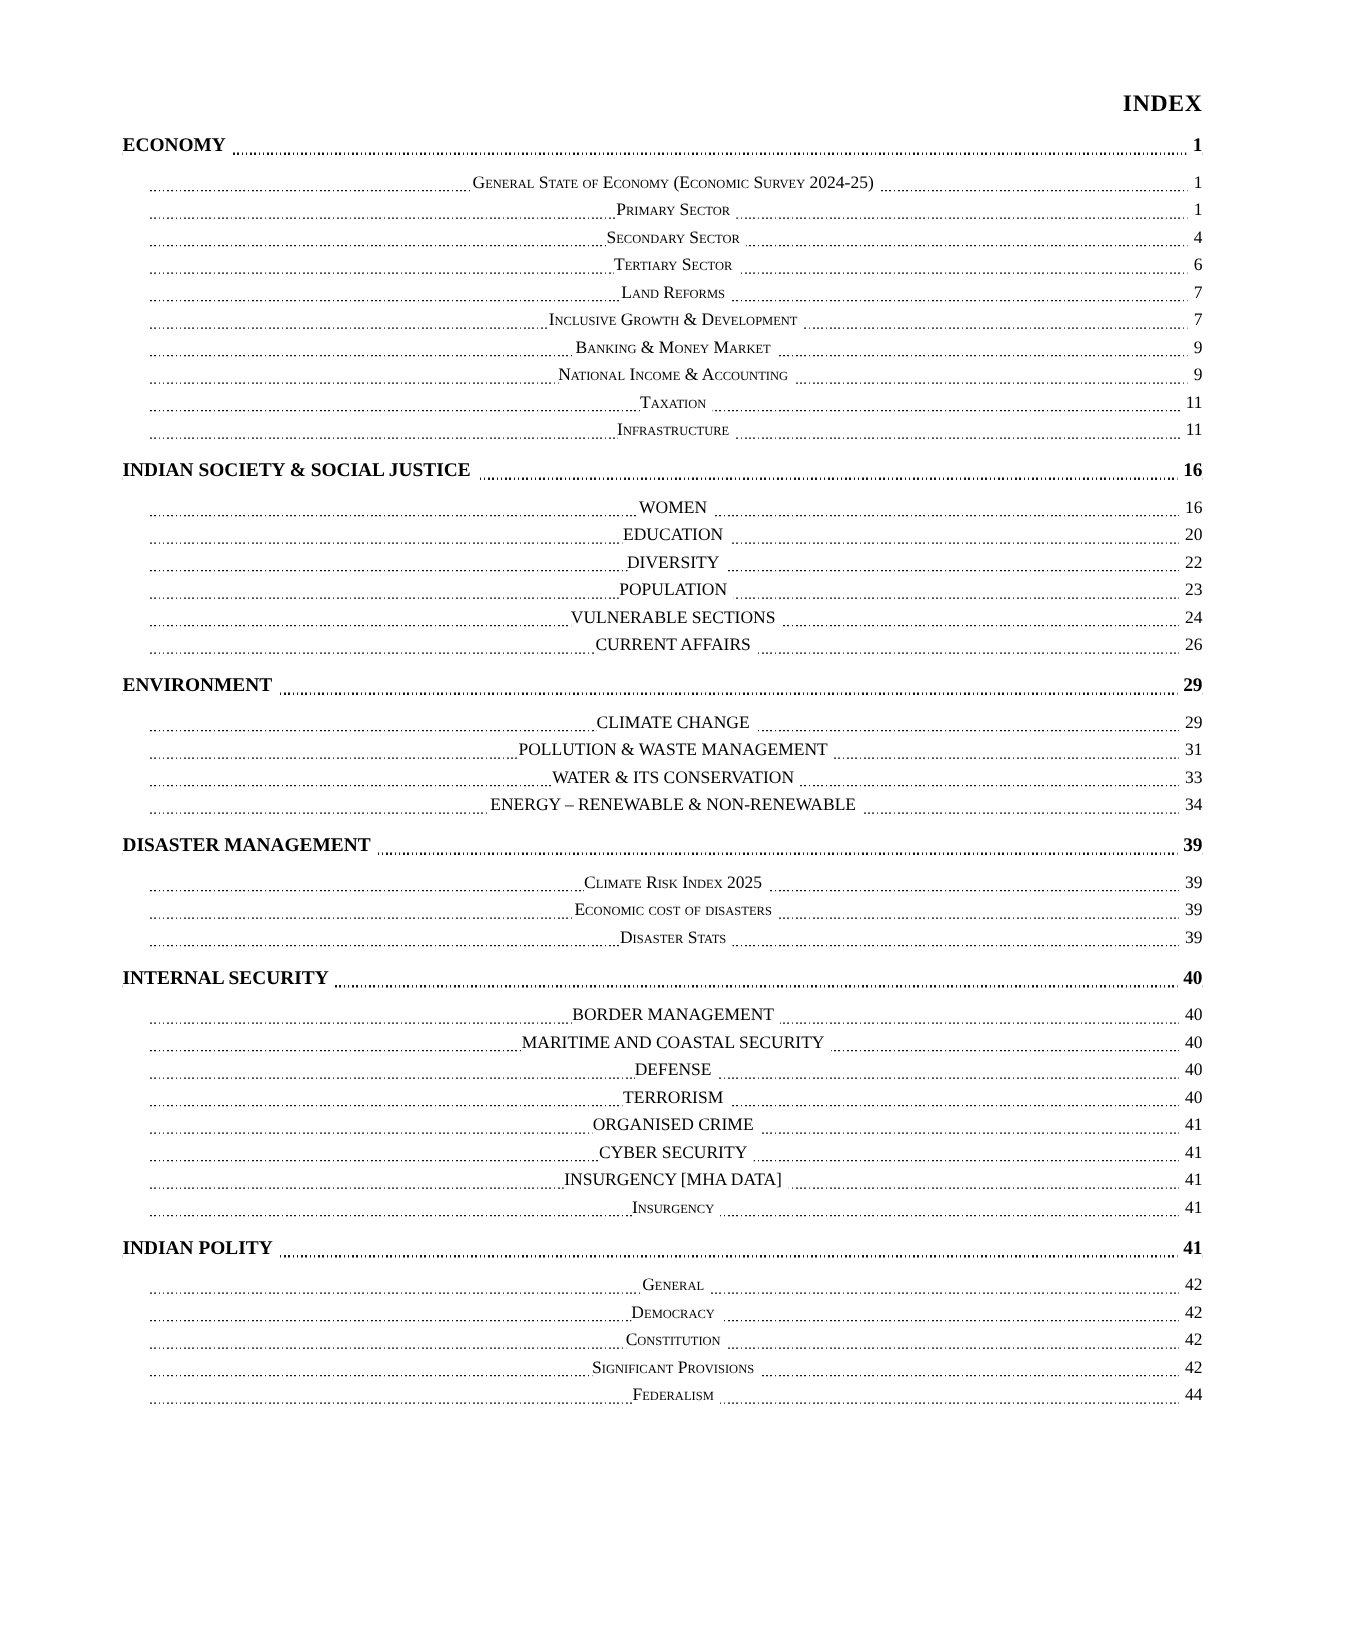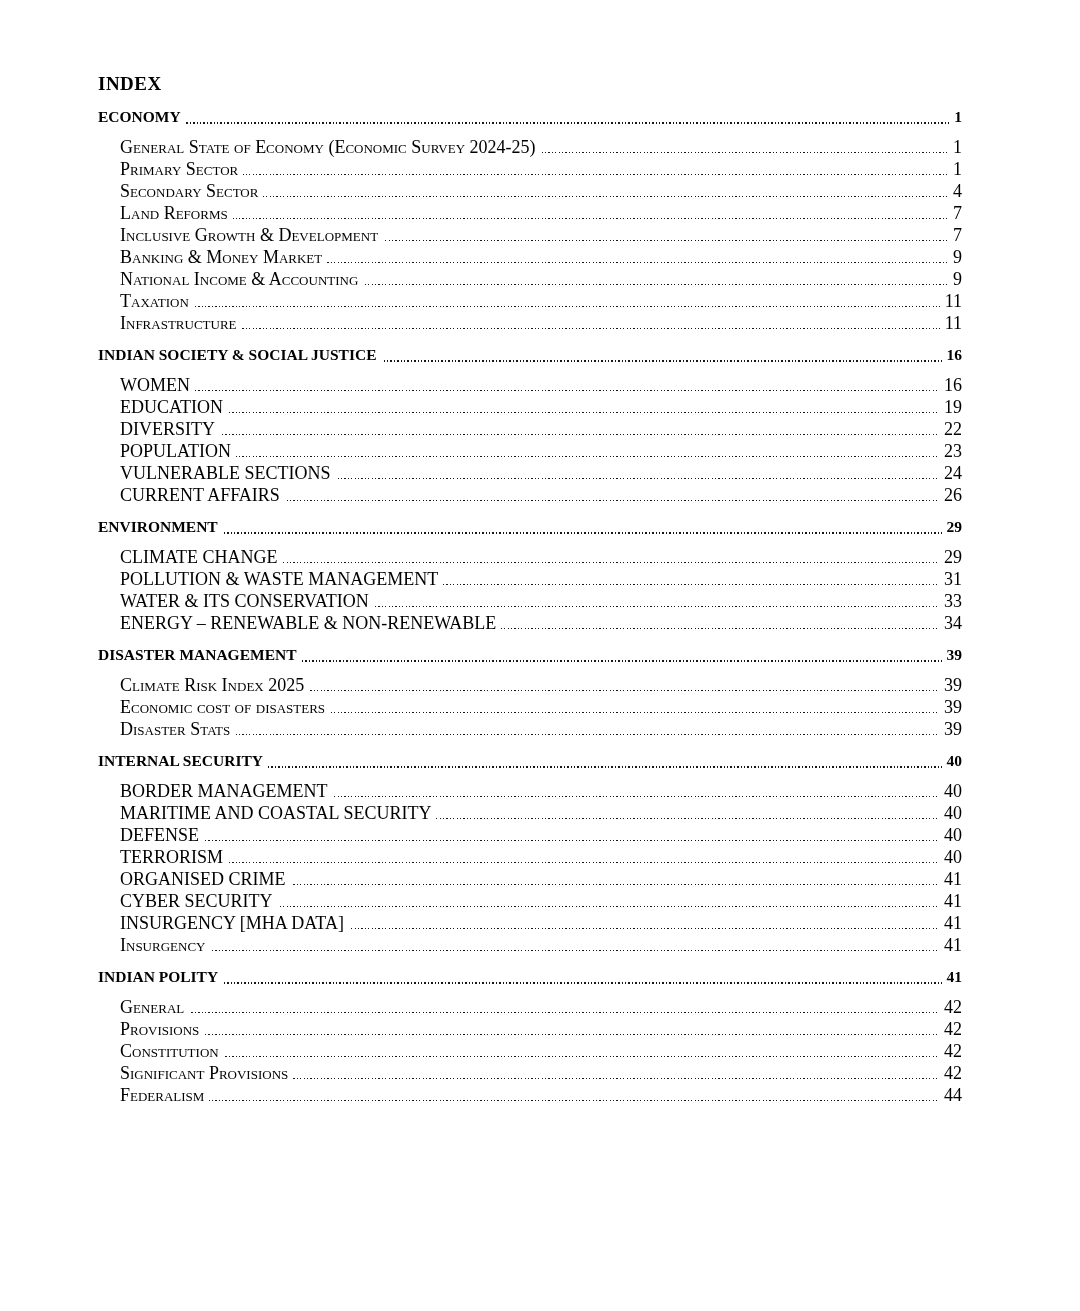--- a/index.html
+++ b/index.html
@@ -12,21 +12,21 @@
     min-height: 1311px;
     background: #ffffff;
     color: #000000;
     font-family: "Liberation Serif", "DejaVu Serif", serif;
     box-sizing: border-box;
     padding: 72px 118px 40px 98px;
   }
   .doc-title {
     font-size: 19px;
     font-weight: bold;
-    text-align: left;
+    text-align: right;
     letter-spacing: 0.5px;
     line-height: 24px;
     margin: 0 0 2px 0;
   }
   .toc-row {
     position: relative;
     overflow: hidden;
     white-space: nowrap;
   }
   .toc-row .leader {
@@ -58,46 +58,48 @@
     font-size: 15.5px;
     font-weight: bold;
     line-height: 24px;
   }
   .toc-row.l1 .leader { bottom: 5px; height: 2.2px; }
   .toc-row.l1 .pg { line-height: 24px; }
   
   .toc-row.l2 {
     height: 22px;
     margin-left: 22px;
-    font-size: 18px;
+    font-size: 14px;
     font-variant: small-caps;
     line-height: 22px;
+    text-align: center;
   }
   .toc-row.l2 .leader { bottom: 5px; height: 1.5px; }
   .toc-row.l2 .pg { line-height: 22px; }
 </style>
 </head>
 <body>
 
 <div class="page">
   <h1 class="doc-title">INDEX</h1>
   <div id="toc">
       <div class="toc-row l1"><span class="leader"></span><span class="lbl">ECONOMY</span><span class="pg">1</span></div>
       <div class="toc-row l2"><span class="leader"></span><span class="lbl">General State of Economy (Economic Survey 2024-25)</span><span class="pg">1</span></div>
       <div class="toc-row l2"><span class="leader"></span><span class="lbl">Primary Sector</span><span class="pg">1</span></div>
       <div class="toc-row l2"><span class="leader"></span><span class="lbl">Secondary Sector</span><span class="pg">4</span></div>
+      <div class="toc-row l2"><span class="leader"></span><span class="lbl">Tertiary Sector</span><span class="pg">6</span></div>
       <div class="toc-row l2"><span class="leader"></span><span class="lbl">Land Reforms</span><span class="pg">7</span></div>
       <div class="toc-row l2"><span class="leader"></span><span class="lbl">Inclusive Growth &amp; Development</span><span class="pg">7</span></div>
       <div class="toc-row l2"><span class="leader"></span><span class="lbl">Banking &amp; Money Market</span><span class="pg">9</span></div>
       <div class="toc-row l2"><span class="leader"></span><span class="lbl">National Income &amp; Accounting</span><span class="pg">9</span></div>
       <div class="toc-row l2"><span class="leader"></span><span class="lbl">Taxation</span><span class="pg">11</span></div>
       <div class="toc-row l2"><span class="leader"></span><span class="lbl">Infrastructure</span><span class="pg">11</span></div>
       <div class="toc-row l1"><span class="leader"></span><span class="lbl">INDIAN SOCIETY &amp; SOCIAL JUSTICE</span><span class="pg">16</span></div>
       <div class="toc-row l2"><span class="leader"></span><span class="lbl">WOMEN</span><span class="pg">16</span></div>
-      <div class="toc-row l2"><span class="leader"></span><span class="lbl">EDUCATION</span><span class="pg">19</span></div>
+      <div class="toc-row l2"><span class="leader"></span><span class="lbl">EDUCATION</span><span class="pg">20</span></div>
       <div class="toc-row l2"><span class="leader"></span><span class="lbl">DIVERSITY</span><span class="pg">22</span></div>
       <div class="toc-row l2"><span class="leader"></span><span class="lbl">POPULATION</span><span class="pg">23</span></div>
       <div class="toc-row l2"><span class="leader"></span><span class="lbl">VULNERABLE SECTIONS</span><span class="pg">24</span></div>
       <div class="toc-row l2"><span class="leader"></span><span class="lbl">CURRENT AFFAIRS</span><span class="pg">26</span></div>
       <div class="toc-row l1"><span class="leader"></span><span class="lbl">ENVIRONMENT</span><span class="pg">29</span></div>
       <div class="toc-row l2"><span class="leader"></span><span class="lbl">CLIMATE CHANGE</span><span class="pg">29</span></div>
       <div class="toc-row l2"><span class="leader"></span><span class="lbl">POLLUTION &amp; WASTE MANAGEMENT</span><span class="pg">31</span></div>
       <div class="toc-row l2"><span class="leader"></span><span class="lbl">WATER &amp; ITS CONSERVATION</span><span class="pg">33</span></div>
       <div class="toc-row l2"><span class="leader"></span><span class="lbl">ENERGY – RENEWABLE &amp; NON-RENEWABLE</span><span class="pg">34</span></div>
       <div class="toc-row l1"><span class="leader"></span><span class="lbl">DISASTER MANAGEMENT</span><span class="pg">39</span></div>
@@ -108,18 +110,18 @@
       <div class="toc-row l2"><span class="leader"></span><span class="lbl">BORDER MANAGEMENT</span><span class="pg">40</span></div>
       <div class="toc-row l2"><span class="leader"></span><span class="lbl">MARITIME AND COASTAL SECURITY</span><span class="pg">40</span></div>
       <div class="toc-row l2"><span class="leader"></span><span class="lbl">DEFENSE</span><span class="pg">40</span></div>
       <div class="toc-row l2"><span class="leader"></span><span class="lbl">TERRORISM</span><span class="pg">40</span></div>
       <div class="toc-row l2"><span class="leader"></span><span class="lbl">ORGANISED CRIME</span><span class="pg">41</span></div>
       <div class="toc-row l2"><span class="leader"></span><span class="lbl">CYBER SECURITY</span><span class="pg">41</span></div>
       <div class="toc-row l2"><span class="leader"></span><span class="lbl">INSURGENCY [MHA DATA]</span><span class="pg">41</span></div>
       <div class="toc-row l2"><span class="leader"></span><span class="lbl">Insurgency</span><span class="pg">41</span></div>
       <div class="toc-row l1"><span class="leader"></span><span class="lbl">INDIAN POLITY</span><span class="pg">41</span></div>
       <div class="toc-row l2"><span class="leader"></span><span class="lbl">General</span><span class="pg">42</span></div>
-      <div class="toc-row l2"><span class="leader"></span><span class="lbl">Provisions</span><span class="pg">42</span></div>
+      <div class="toc-row l2"><span class="leader"></span><span class="lbl">Democracy</span><span class="pg">42</span></div>
       <div class="toc-row l2"><span class="leader"></span><span class="lbl">Constitution</span><span class="pg">42</span></div>
       <div class="toc-row l2"><span class="leader"></span><span class="lbl">Significant Provisions</span><span class="pg">42</span></div>
       <div class="toc-row l2"><span class="leader"></span><span class="lbl">Federalism</span><span class="pg">44</span></div>
     </div>
 </div>
 
 </body></html>

